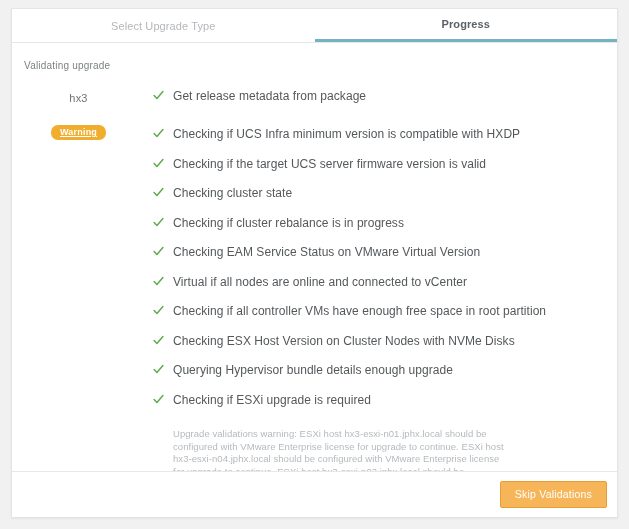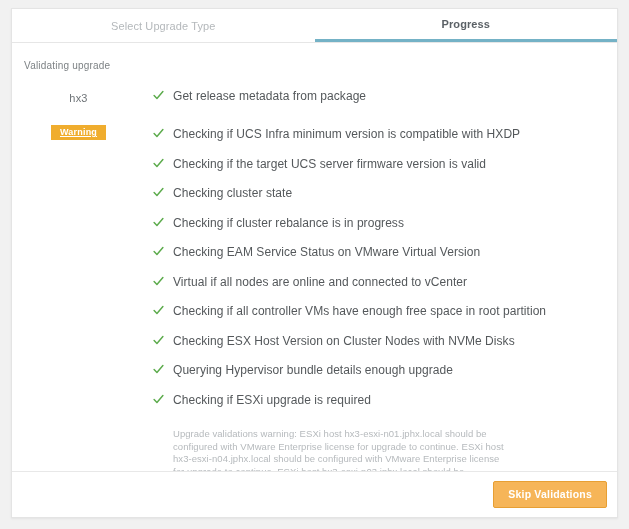--- a/index.html
+++ b/index.html
@@ -89,21 +89,21 @@
     letter-spacing: .2px;
   }
   .badge {
     display: inline-block;
     background: #f0ad2e;
     color: #ffffff;
     font-size: 9px;
     font-weight: bold;
     letter-spacing: .2px;
     padding: 2px 9px 3px 9px;
-    border-radius: 0;
+    border-radius: 7px;
     text-decoration: underline;
   }
 
   
   .checklist {
     flex: 1 1 auto;
     padding-right: 16px;
   }
   .check-row {
     display: flex;
@@ -151,21 +151,21 @@
     background: #ffffff;
   }
   .skip-btn {
     position: absolute;
     right: 10px;
     top: 9px;
     background: #f6b558;
     border: 1px solid #e79f33;
     color: #ffffff;
     font-size: 10.5px;
-    font-weight: bold;
+    font-weight: normal;
     letter-spacing: .2px;
     padding: 6px 14px 7px 14px;
     border-radius: 2px;
     cursor: pointer;
     font-family: "Liberation Sans", sans-serif;
   }
 </style>
 </head>
 <body>
 

